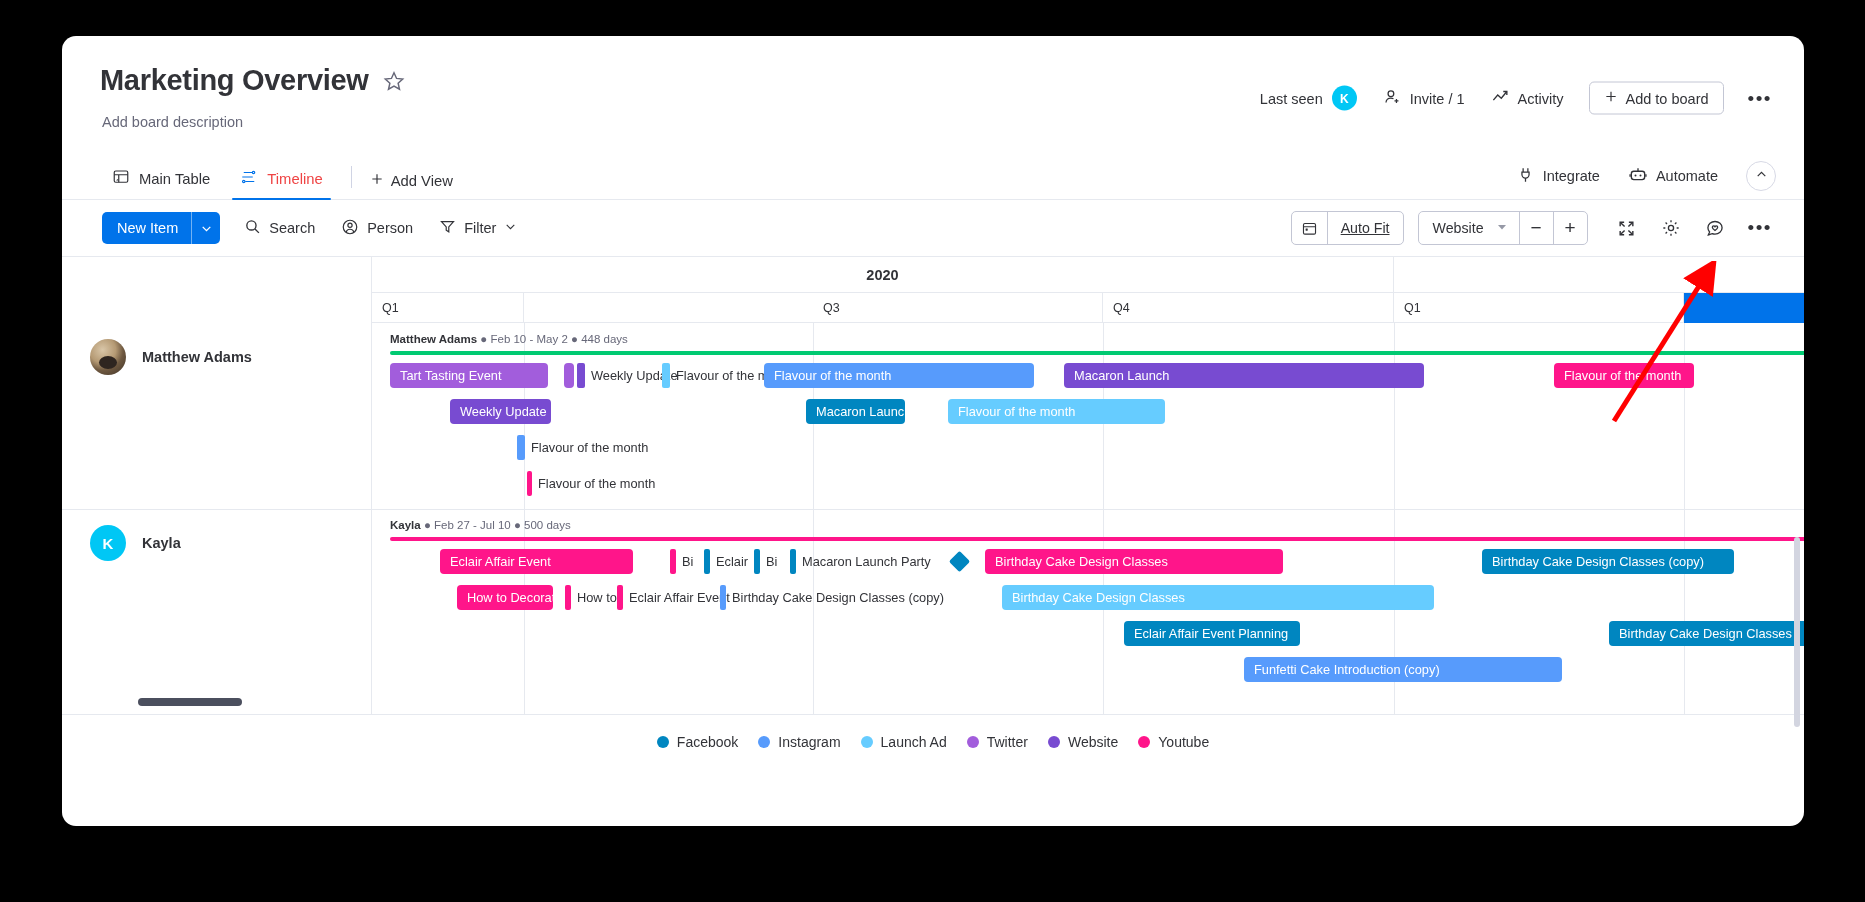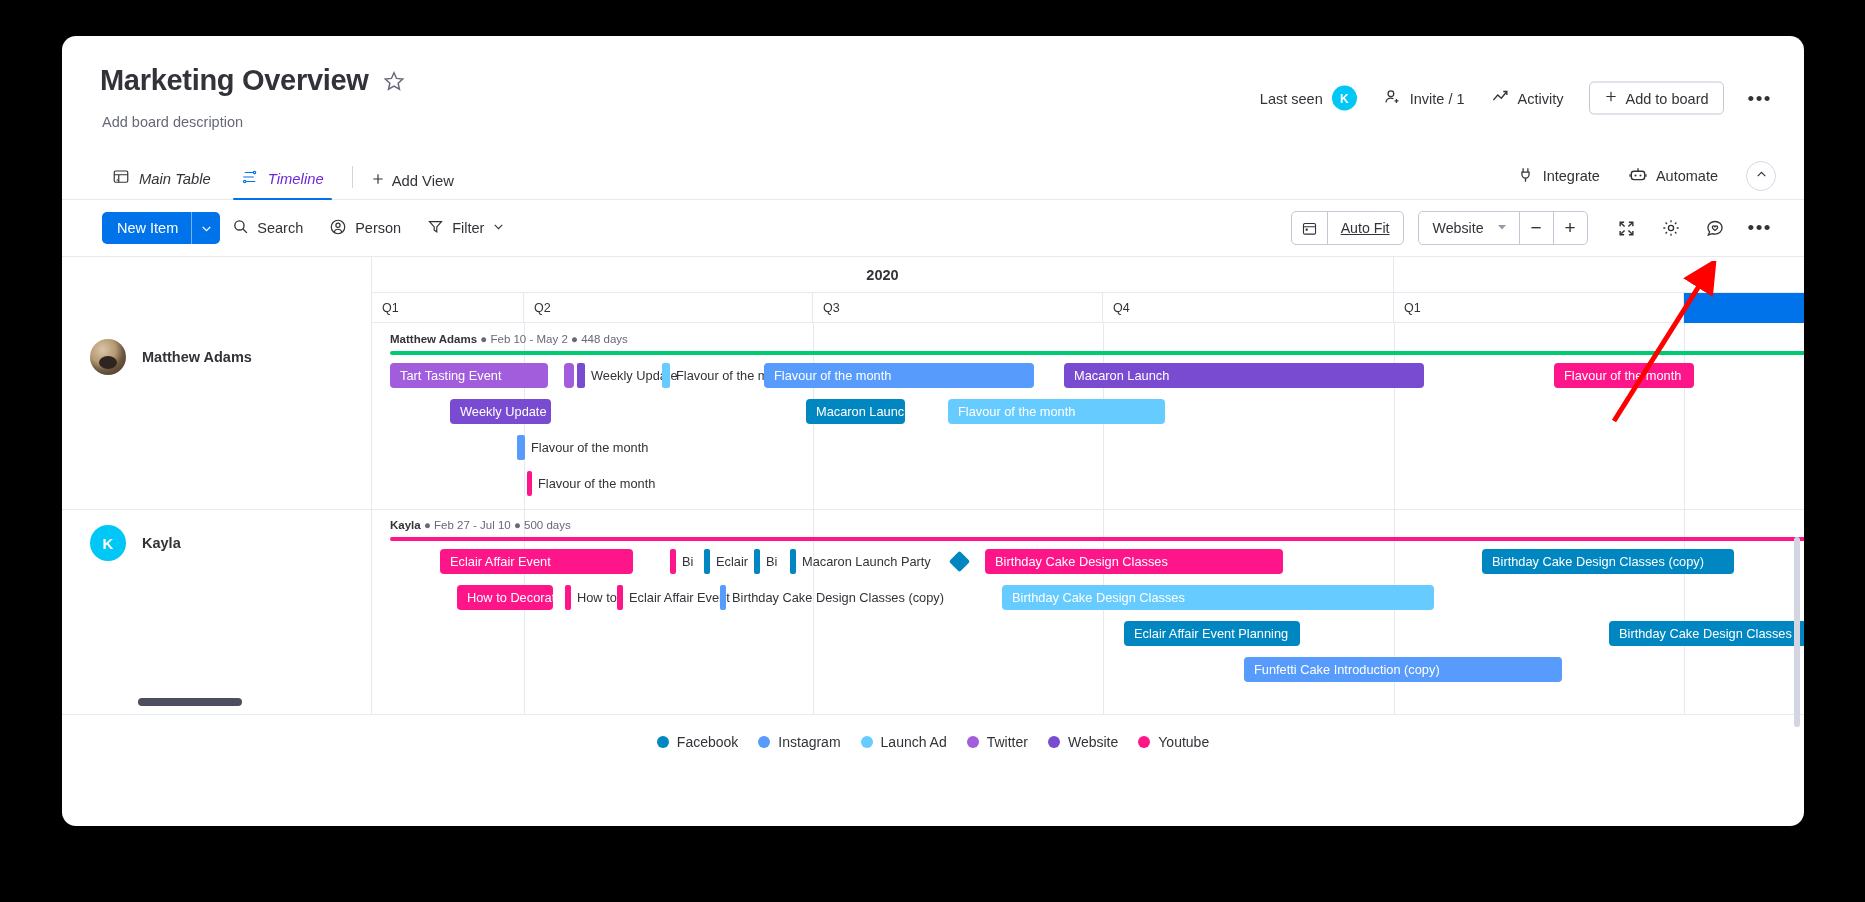--- a/index.html
+++ b/index.html
@@ -70,23 +70,23 @@
     position: relative; height: 48px;
     border-bottom: 1px solid #e6e9ef;
   }
   .tabs-left {
     position: absolute; left: 38px; top: 0; height: 48px;
     display: flex; align-items: flex-end; gap: 0;
   }
   .tab {
     display: flex; align-items: center; gap: 9px;
     padding: 0 18px 11px 12px; font-size: 14.8px; color: #323338;
-    cursor: pointer; position: relative; font-style: italic;
-  }
-  .tab.active { color: #6d28d9; font-weight: 400; }
+    cursor: pointer; position: relative;
+  }
+  .tab.active { color: #ef4444; font-weight: 400; }
   .tab.active::after {
     content: ""; position: absolute; left: 4px; right: 10px; bottom: 0;
     height: 2.5px; background: #0073ea; border-radius: 2px;
   }
   .tab-sep {
     width: 1px; height: 22px; background: #d0d4e4; margin: 0 8px 12px 10px;
   }
   .add-view {
     display: flex; align-items: center; gap: 7px;
     padding: 0 12px 11px 10px; font-size: 14.8px; color: #323338; cursor: pointer;
@@ -106,21 +106,21 @@
   }
 
   
   .toolbar { position: relative; height: 56px; }
   .tb-left {
     position: absolute; left: 40px; top: 50%; transform: translateY(-50%);
     display: flex; align-items: center; gap: 0;
   }
   .new-item {
     display: flex; align-items: stretch; background: #0073ea;
-    border-radius: 5px; overflow: hidden; cursor: pointer; margin-right: 12px;
+    border-radius: 5px; overflow: hidden; cursor: pointer; margin-right: 24px;
   }
   .new-item-label {
     color: #fff; font-size: 14.5px; padding: 8px 13px 8px 15px;
   }
   .new-item-caret {
     width: 29px; display: flex; align-items: center; justify-content: center;
     border-left: 1px solid rgba(255,255,255,.45);
   }
   .tb-item {
     display: flex; align-items: center; gap: 8px;
@@ -481,23 +481,20 @@
           </div>
         </div>
       <div class="grid-area">
         <div class="year-bar">
             <div class="year-cell" style="left: 0px; width: 1022px;">2020</div>
             <div class="year-cell" style="left: 1022px; width: 490px;"></div>
           </div>
         <div class="q-bar">
             <div class="q-cell" style="left: 0px; width: 152px;">
               <span>Q1</span>
-            </div>
-            <div class="q-cell" style="left: 152px; width: 289px;">
-              <span>Q2</span>
             </div>
             <div class="q-cell" style="left: 441px; width: 290px;">
               <span>Q3</span>
             </div>
             <div class="q-cell" style="left: 731px; width: 291px;">
               <span>Q4</span>
             </div>
             <div class="q-cell" style="left: 1022px; width: 290px;">
               <span>Q1</span>
             </div>

